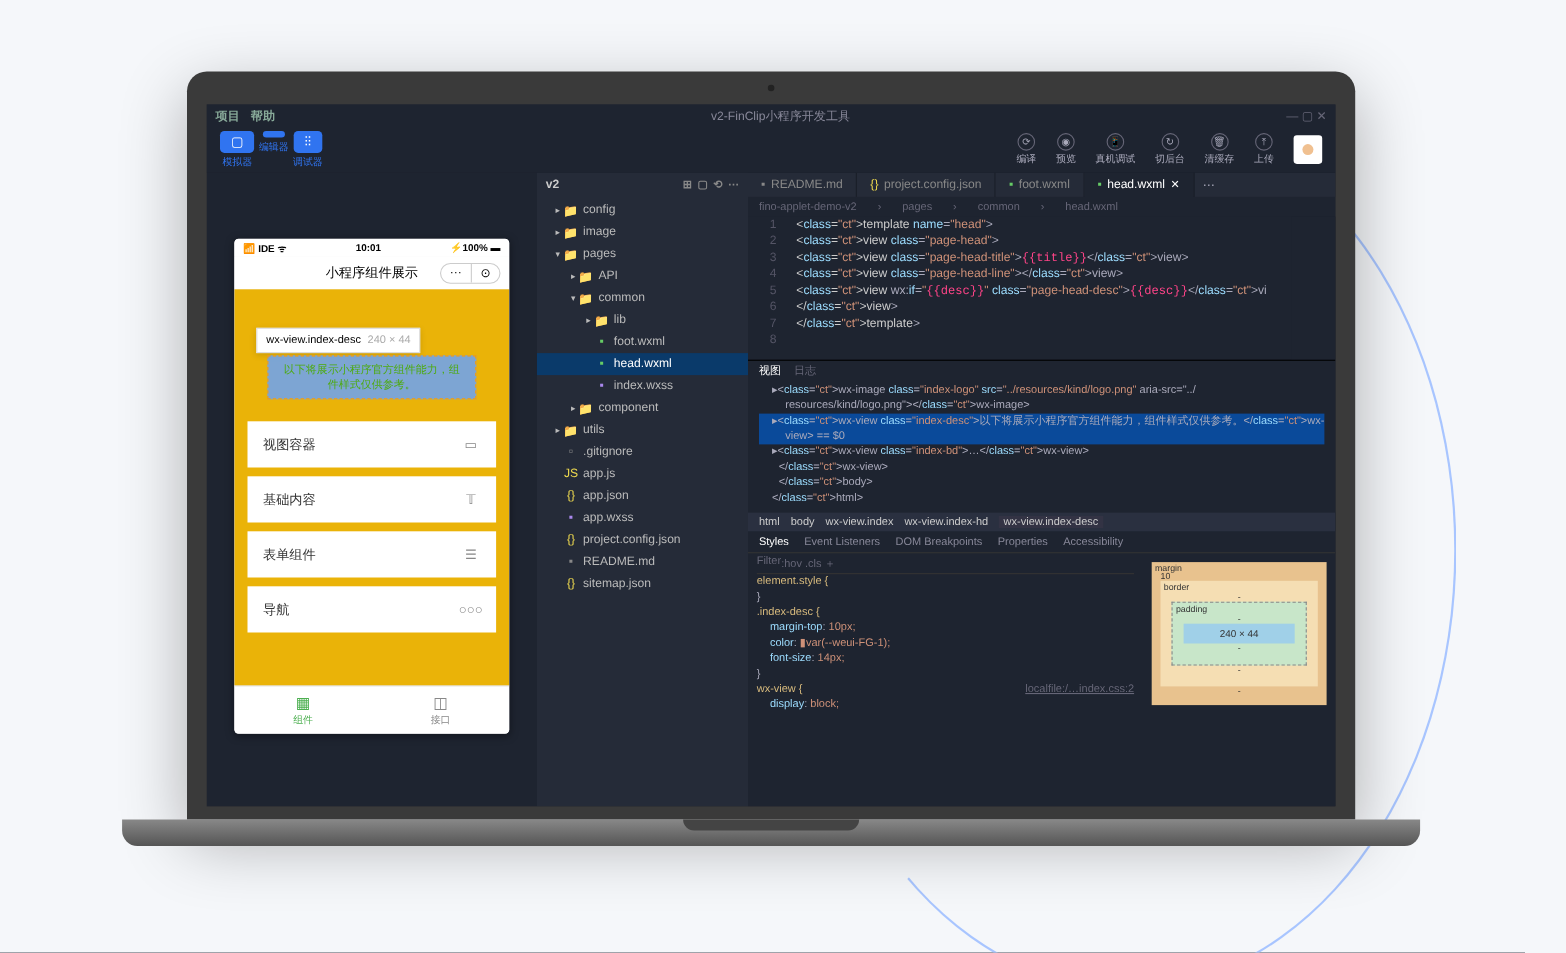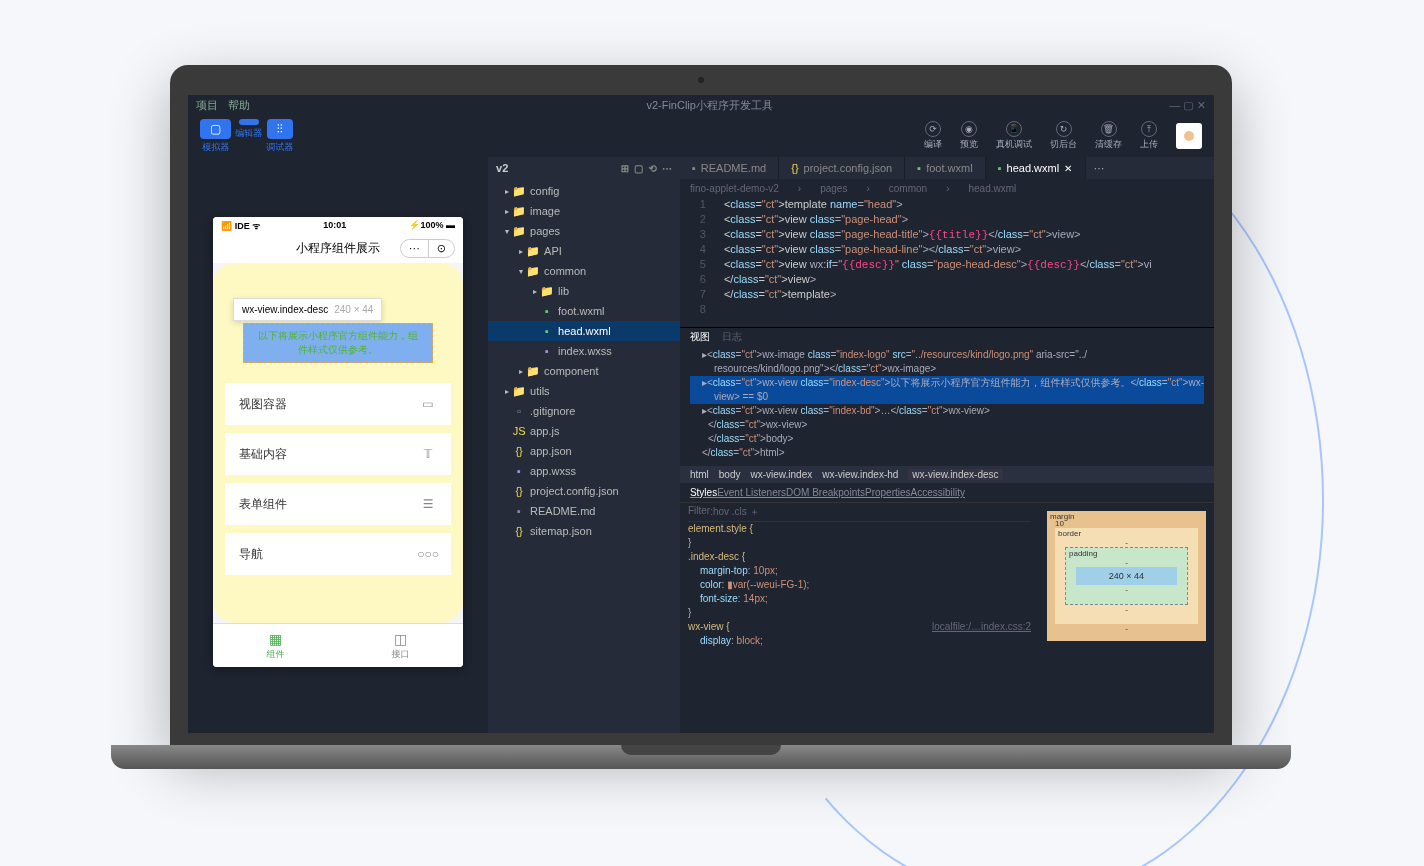--- a/index.html
+++ b/index.html
@@ -15,21 +15,21 @@
 .laptop-camera { position: absolute; top: 12px; left: 50%; transform: translateX(-50%); width: 6px; height: 6px; background: #222; border-radius: 50%; }
 .laptop-base { width: 1180px; height: 24px; background: linear-gradient(#888, #555); margin-left: -59px; border-radius: 0 0 14px 14px; position: relative; }
 .laptop-notch { position: absolute; top: 0; left: 50%; transform: translateX(-50%); width: 160px; height: 10px; background: #444; border-radius: 0 0 10px 10px; }
 
 
 .screen { width: 100%; height: 100%; background: #1e2430; display: flex; flex-direction: column; font-size: 11px; color: #aab; }
 
 
 .menubar { height: 20px; display: flex; align-items: center; padding: 0 8px; background: #1e2430; justify-content: space-between; }
 .menubar-left { display: flex; gap: 10px; }
-.menu-item { color: #8a9; font-size: 11px; cursor: pointer; }
+.menu-item { color: #8a9; font-size: 11px; cursor: pointer; font-weight: bold; }
 .win-controls { display: flex; gap: 8px; font-size: 11px; color: #667; }
 
 
 .toolbar { height: 42px; display: flex; align-items: center; justify-content: space-between; padding: 0 12px; background: #1e2430; }
 .toolbar-left { display: flex; gap: 4px; }
 .tool-pill { background: #3074f0; border-radius: 4px; padding: 3px 10px; color: #fff; text-align: center; font-size: 9px; display: flex; flex-direction: column; gap: 1px; }
 .tool-pill .ico { font-size: 12px; }
 .tool-label { font-size: 9px; color: #3074f0; margin-top: 2px; }
 .tool-group { display: flex; flex-direction: column; align-items: center; }
 .toolbar-right { display: flex; gap: 18px; align-items: center; }
@@ -43,21 +43,21 @@
 
 
 .sim-panel { width: 305px; background: #1e2430; display: flex; flex-direction: column; }
 .sim-header { height: 20px; padding: 2px 8px; font-size: 10px; color: #889; }
 .phone { margin: 60px auto 0; width: 250px; height: 450px; background: #f5f5f7; border-radius: 4px; overflow: hidden; display: flex; flex-direction: column; box-shadow: 0 2px 8px rgba(0,0,0,0.4); }
 .phone-status { height: 16px; background: #fff; display: flex; justify-content: space-between; align-items: center; padding: 0 8px; font-size: 9px; color: #000; font-weight: 600; }
 .phone-nav { height: 30px; background: #fff; display: flex; align-items: center; justify-content: center; position: relative; font-size: 12px; color: #000; font-weight: 500; }
 .phone-nav-capsule { position: absolute; right: 8px; display: flex; border: 1px solid #ccc; border-radius: 12px; overflow: hidden; }
 .capsule-btn { padding: 2px 8px; font-size: 11px; border-right: 1px solid #ccc; }
 .capsule-btn:last-child { border: none; }
-.phone-content { flex: 1; background: #fef9c3; overflow: hidden; position: relative; border-radius: 22px; }
+.phone-content { flex: 1; background: #eab308; overflow: hidden; position: relative; }
 .tooltip { position: absolute; top: 35px; left: 20px; background: #fff; border: 1px solid #ddd; padding: 5px 8px; font-size: 10px; box-shadow: 0 2px 6px rgba(0,0,0,0.15); }
 .tooltip-main { color: #000; font-weight: 500; }
 .tooltip-dim { color: #aaa; margin-left: 6px; }
 .highlight-box { position: absolute; top: 60px; left: 30px; right: 30px; height: 40px; background: #6aa3f7; opacity: 0.85; display: flex; align-items: center; justify-content: center; color: #3a1; font-size: 10px; text-align: center; padding: 0 10px; border: 1px dashed #f90; }
 .list-items { position: absolute; top: 120px; left: 12px; right: 12px; }
 .list-item { background: #fff; height: 42px; margin-bottom: 8px; display: flex; align-items: center; justify-content: space-between; padding: 0 14px; font-size: 12px; color: #333; }
 .list-ico { width: 18px; height: 18px; color: #888; display: flex; align-items: center; justify-content: center; }
 .phone-tabbar { height: 44px; background: #fff; border-top: 1px solid #ddd; display: flex; }
 .tab-item { flex: 1; display: flex; flex-direction: column; align-items: center; justify-content: center; font-size: 9px; color: #888; gap: 1px; }
 .tab-item.active { color: #4caf50; }
@@ -99,21 +99,21 @@
 
 
 .devtools { flex: 1; background: #1e2430; border-top: 1px solid #000; display: flex; flex-direction: column; min-height: 0; }
 .dt-tabs { height: 18px; display: flex; gap: 12px; padding: 0 10px; font-size: 10px; color: #667; align-items: center; }
 .dt-tab.active { color: #fff; }
 .dom-panel { height: 120px; overflow: hidden; font-family: Consolas, monospace; font-size: 10px; padding: 2px 10px; }
 .dom-line { line-height: 14px; white-space: nowrap; }
 .dom-sel { background: #0a4a9a; }
 .dom-bc { height: 17px; background: #2a3040; display: flex; gap: 10px; padding: 0 10px; font-size: 10px; color: #ccc; align-items: center; }
 .dom-bc span:last-child { background: #334; padding: 0 4px; }
-.styles-tabs { height: 20px; display: flex; padding: 0 10px; font-size: 10px; color: #889; align-items: center; border-bottom: 1px solid #333; text-decoration: underline; }
+.styles-tabs { height: 20px; display: flex; gap: 14px; padding: 0 10px; font-size: 10px; color: #889; align-items: center; border-bottom: 1px solid #333; }
 .styles-tab.active { color: #fff; }
 .styles-body { flex: 1; display: flex; }
 .styles-rules { flex: 1; font-family: Consolas, monospace; font-size: 10px; padding: 0 8px; }
 .filter-row { display: flex; justify-content: flex-start; padding: 2px 0; color: #667; border-bottom: 1px solid #333; }
 .rule-line { line-height: 14px; }
 .rule-sel { color: #d7ba7d; }
 .rule-prop { color: #9cdcfe; margin-left: 12px; }
 .rule-val { color: #ce9178; }
 .rule-src { float: right; color: #667; text-decoration: underline; }
 .box-model { width: 175px; padding: 8px; }

